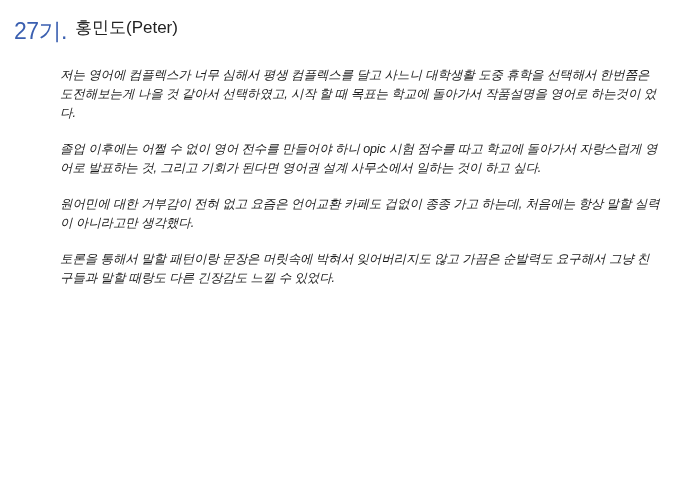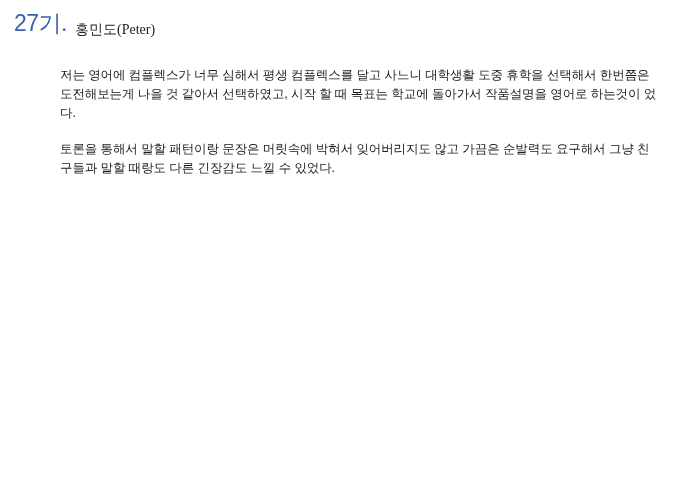--- a/index.html
+++ b/index.html
@@ -16,42 +16,43 @@
   }
   .page {
     position: relative;
     width: 699px;
     height: 495px;
     box-sizing: border-box;
   }
   .header {
     position: absolute;
     left: 14px;
-    top: 8px;
+    top: 16px;
     display: flex;
-    align-items: flex-end;
+    align-items: flex-start;
   }
   .header-term {
     font-size: 23px;
     color: #3a5fb0;
     font-family: "Liberation Sans", sans-serif;
     letter-spacing: -0.5px;
     font-weight: normal;
   }
   .header-name {
-    font-size: 14px;
+    font-size: 17px;
     color: #222222;
     margin-left: 8px;
-    font-family: Liberation Serif, serif;
+    font-family: Liberation Sans, sans-serif;
   }
   .body-text {
     position: absolute;
     left: 60px;
     top: 66px;
     width: 600px;
+    font-style: italic;
   }
   .para {
     font-size: 12.5px;
     line-height: 19px;
     color: #1a1a1a;
     margin: 0 0 17px 0;
     letter-spacing: -0.1px;
   }
   .para:last-child {
     margin-bottom: 12px;
@@ -62,16 +63,18 @@
 
 <div class="page">
 
   <div class="header">
     <span class="header-term">27기.</span>
     <span class="header-name">홍민도(Peter)</span>
   </div>
 
   <div class="body-text">
     <p class="para">저는 영어에 컴플렉스가 너무 심해서 평생 컴플렉스를 달고 사느니 대학생활 도중 휴학을 선택해서 한번쯤은 도전해보는게 나을 것 같아서 선택하였고, 시작 할 때 목표는 학교에 돌아가서 작품설명을 영어로 하는것이 었다.</p>
+    <p class="para">졸업 이후에는 어쩔 수 없이 영어 전수를 만들어야 하니 opic 시험 점수를 따고 학교에 돌아가서 자랑스럽게 영어로 발표하는 것, 그리고 기회가 된다면 영어권 설계 사무소에서 일하는 것이 하고 싶다.</p>
+    <p class="para">원어민에 대한 거부감이 전혀 없고 요즘은 언어교환 카페도 겁없이 종종 가고 하는데, 처음에는 항상 말할 실력이 아니라고만 생각했다.</p>
     <p class="para">토론을 통해서 말할 패턴이랑 문장은  머릿속에 박혀서 잊어버리지도 않고 가끔은 순발력도 요구해서 그냥 친구들과 말할 때랑도 다른 긴장감도 느낄 수 있었다.</p>
   </div>
 
 </div>
 
 </body></html>

